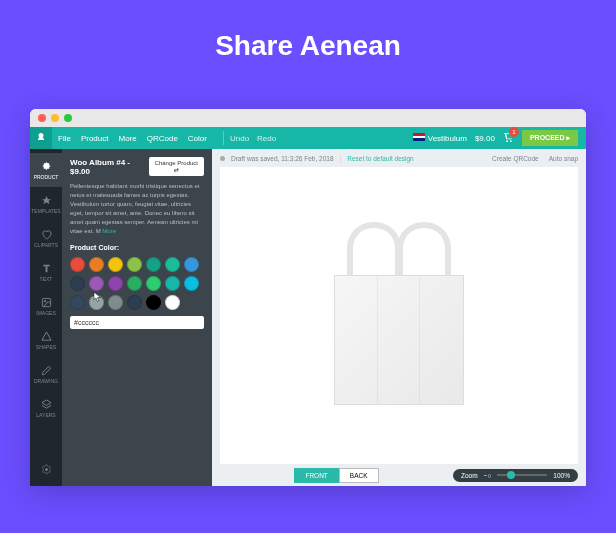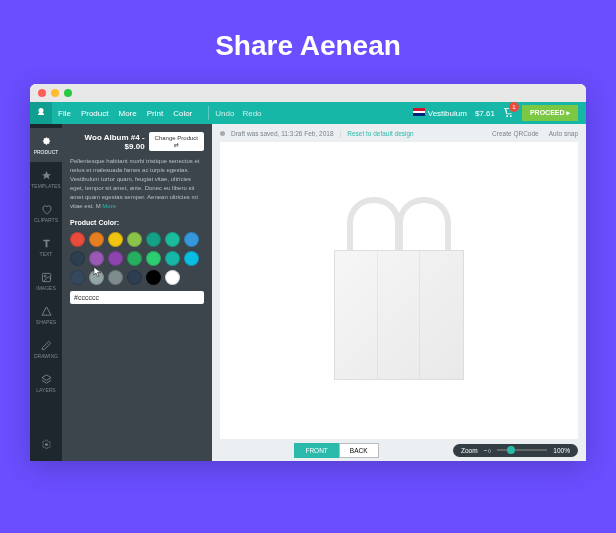--- a/index.html
+++ b/index.html
@@ -20,21 +20,21 @@
   .cart-badge { position: absolute; top: -5px; right: -5px; background: #e74c3c; color:#fff; border-radius:50%; width:10px; height:10px; font-size:6px; display:flex; align-items:center; justify-content:center;}
   .proceed { background: #7ac843; color:#fff; padding: 4px 8px; font-size:7px; border:none; cursor:pointer; font-weight:bold; }
   .body-row { display: flex; height: 337px; }
   .iconbar { width: 32px; background: #1e272e; display: flex; flex-direction: column; align-items: center; padding-top: 4px; }
   .iconbar .tool { width: 32px; height: 34px; display: flex; flex-direction: column; align-items: center; justify-content: center; color: #7a848c; font-size: 5px; cursor: pointer; gap:2px;}
   .iconbar .tool.active { background: #3d454c; color: #fff; }
   .iconbar .tool svg { width: 11px; height: 11px; }
   .iconbar .spacer { flex: 1; }
   .sidepanel { width: 150px; background: #3d454c; color: #fff; padding: 8px; display: flex; flex-direction: column; gap: 6px; }
   .prod-header { display:flex; align-items:center; justify-content:space-between; gap:4px;}
-  .prod-title { font-size: 8px; font-weight: bold; text-align: right; }
+  .prod-title { font-size: 8px; font-weight: bold; }
   .change-btn { background: #fff; color:#333; border:none; font-size:6px; padding:3px 5px; cursor:pointer; border-radius:2px;}
   .lorem { font-size: 6px; color: #b8bfc4; line-height: 1.5; }
   .lorem .more { color: #2bb9aa; cursor:pointer; }
   .section-label { font-size: 7px; font-weight: bold; margin-top: 2px;}
   .swatches { display: flex; flex-wrap: wrap; gap: 4px; }
   .swatch { width: 15px; height: 15px; border-radius: 50%; cursor: pointer; border:1px solid rgba(0,0,0,.15);}
   .hex-input { width: 100%; font-size: 7px; padding: 3px 4px; border: none; border-radius: 2px; background:#fff; color:#333;}
   .canvas-col { flex: 1; background: #eceff1; display: flex; flex-direction: column; }
   .canvas-toolbar { height: 18px; display: flex; align-items: center; font-size: 6.5px; color: #7a848c; padding: 0 8px; background:#eceff1; gap:6px;}
   .canvas-toolbar .status-dot { width:5px; height:5px; background:#aaa; border-radius:50%;}
@@ -54,44 +54,44 @@
   .zoom-ctrl { background:#333d44; color:#fff; font-size:6.5px; padding:3px 8px; border-radius:10px; display:flex; align-items:center; gap:6px;}
   .zoom-track { width:50px; height:2px; background:#666; position:relative;}
   .zoom-thumb { position:absolute; left:20%; top:-3px; width:8px; height:8px; background:#2bb9aa; border-radius:50%;}
   .cursor-ptr { position:absolute; left:62px; top:182px; width:12px; height:12px; pointer-events:none;}
 </style>
 </head>
 <body>
 
 <div class="hero-title">Share Aenean</div>
 
-<div class="window" style="position:relative;">
+<div class="window" style="position:relative;margin-top:25px;">
   <div class="titlebar">
     <div class="dot red"></div>
     <div class="dot yellow"></div>
     <div class="dot green"></div>
   </div>
 
   <div class="menubar">
     <div class="logo-box">
       <svg viewBox="0 0 24 24" width="12" height="12" fill="#fff">
           <path d="M12 2c3 0 5 2 5 5 0 2-1 3-2 4 2 1 3 3 3 5H6c0-2 1-4 3-5-1-1-2-2-2-4 0-3 2-5 5-5z"></path>
         </svg>
     </div>
     <span class="menu-item">File</span>
     <span class="menu-item">Product</span>
     <span class="menu-item">More</span>
-    <span class="menu-item">Print</span>
+    <span class="menu-item">QRCode</span>
     <span class="menu-item">Color</span>
     <div class="sep"></div>
     <span class="undo">Undo</span>
     <span class="redo">Redo</span>
     <div class="menubar-right">
       <span><span class="flag"></span><span>Vestibulum</span></span>
-      <span>$7.61</span>
+      <span>$9.00</span>
       <span class="cart">
         <svg viewBox="0 0 24 24" width="11" height="11" fill="#fff">
             <path d="M7 4h14l-2 8H9L7 4zM5 2H2v2h2l3 12h12v-2H8.5L8 12h11l2-10H6L5 2zm4 16a2 2 0 100 4 2 2 0 000-4zm8 0a2 2 0 100 4 2 2 0 000-4z"></path>
           </svg>
         <span class="cart-badge">1</span>
       </span>
       <button class="proceed">PROCEED ▸</button>
     </div>
   </div>
 

